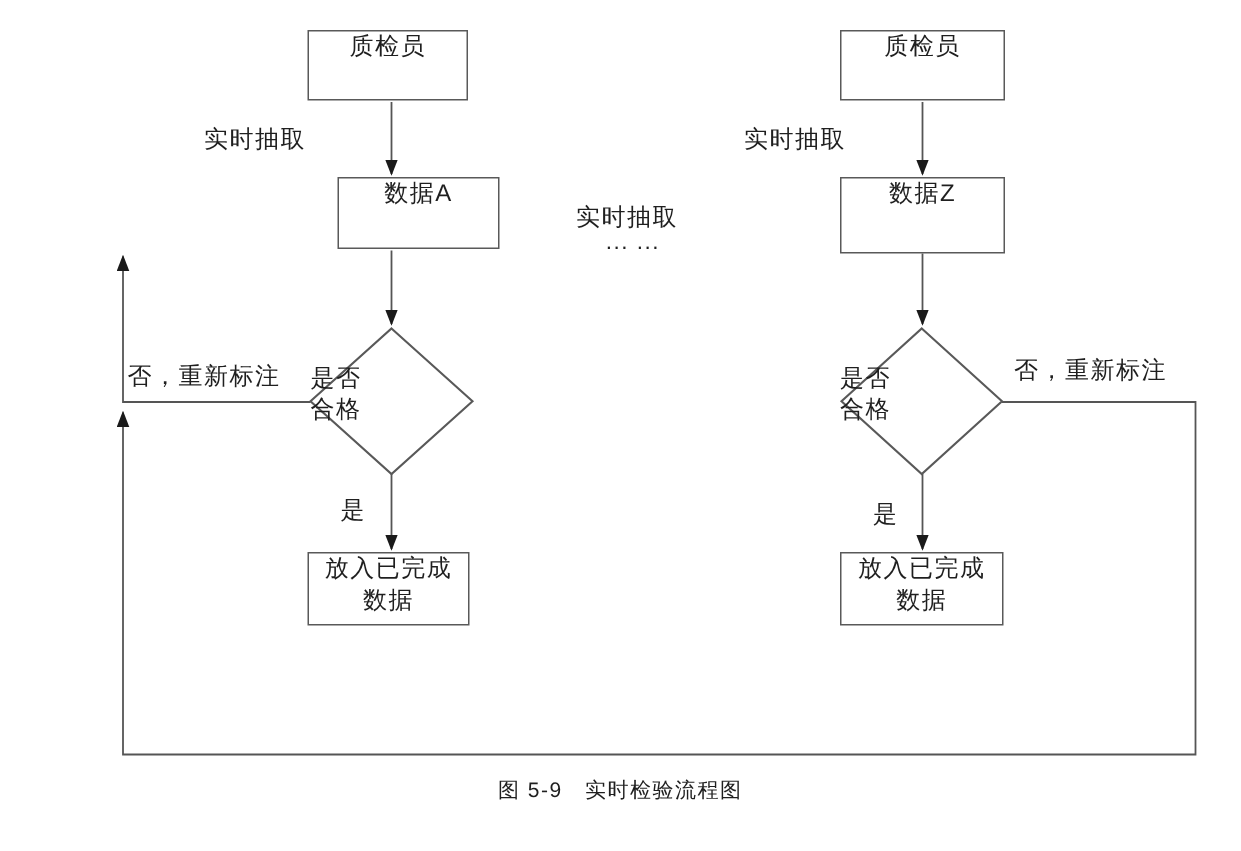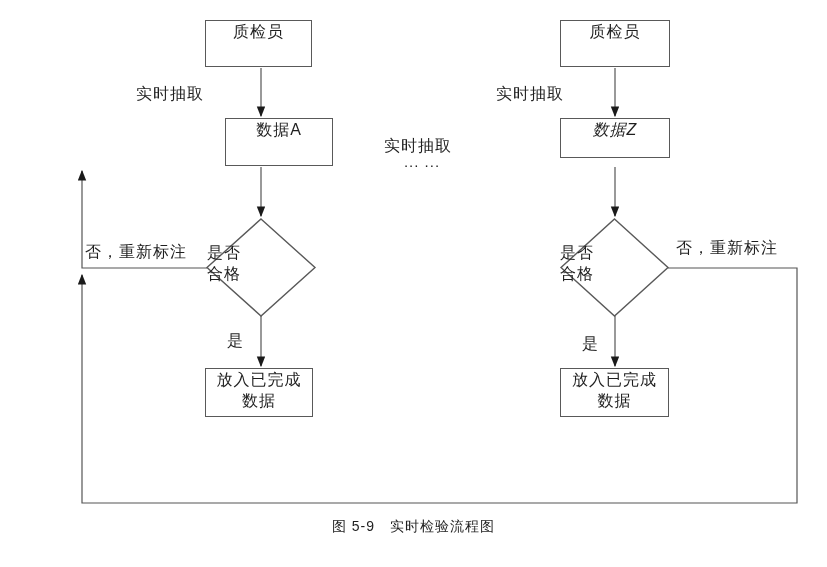--- a/index.html
+++ b/index.html
@@ -125,21 +125,21 @@
 
   <div class="lbl center" style="left:384px; top:136px; width:76px;">实时抽取</div>
   <div class="dots" style="left:384px; top:153px; width:76px;">... ...</div>
 
   <div class="box" style="left:560px; top:20px; width:110px; height:47px;">
     <span>质检员</span>
   </div>
 
   <div class="lbl center" style="left:496px; top:84px; width:74px;">实时抽取</div>
 
-  <div class="box" style="left:560px; top:118px; width:110px; height:40px;font-style:italic;">
+  <div class="box" style="left:560px; top:118px; width:110px; height:51px;">
     <span>数据Z</span>
   </div>
 
   <div class="diamond-text" style="left:560px; top:242px;">
     <span style="display:block;">是否</span>
     <span style="display:block;">合格</span>
   </div>
 
   <div class="lbl" style="left:676px; top:238px;">否，重新标注</div>
 

